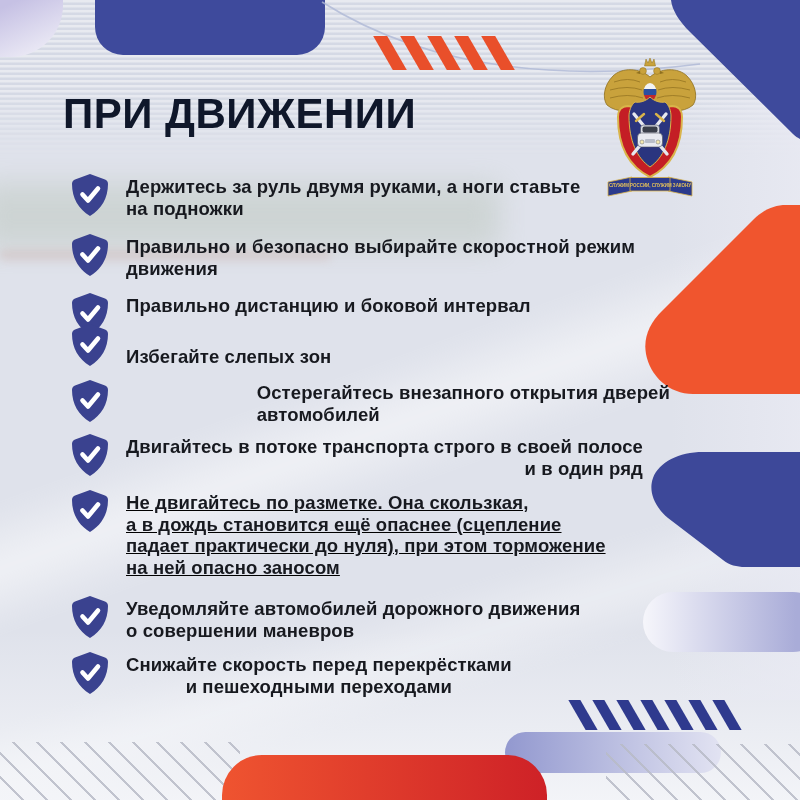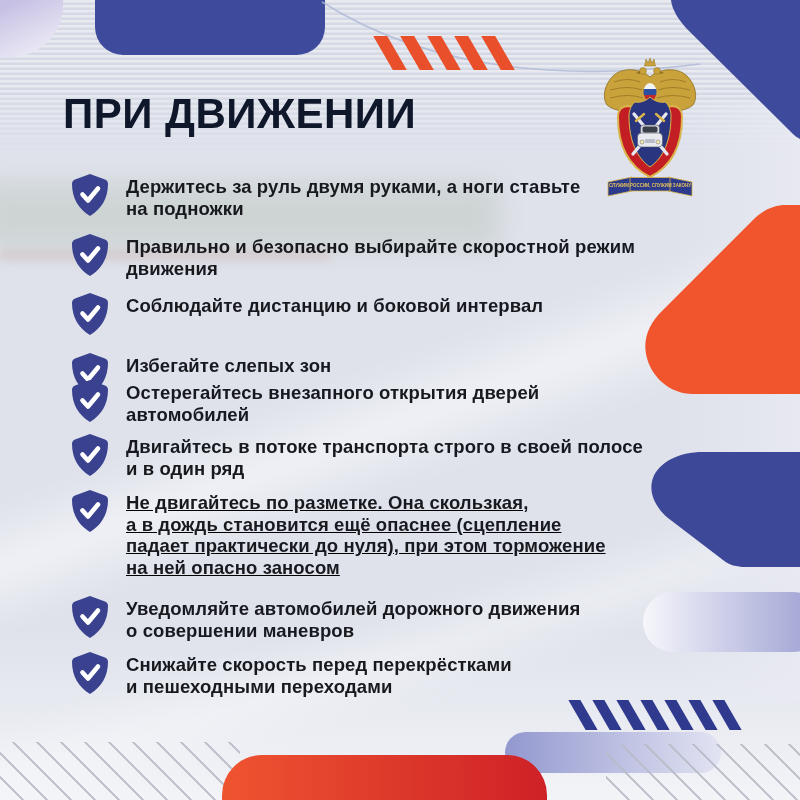--- a/index.html
+++ b/index.html
@@ -58,26 +58,26 @@
     font-size:42px;font-weight:700;letter-spacing:.5px;color:#0f172a;}
   
   .safety-list{position:absolute;left:0;top:0;width:632px;height:800px;margin:4px;padding:4px;list-style:none;}
   .safety-item{position:absolute;left:66px;display:flex;gap:16px;width:600px;align-items:flex-start;}
   .safety-item .shield{flex:0 0 40px;margin-top:-1px;}
   .safety-item .txt{font-size:18.5px;line-height:21.5px;font-weight:700;color:#17191f;
     white-space:pre-line;padding-top:2px;letter-spacing:.1px;}
   .safety-item:nth-child(1){top:170px;}
   .safety-item:nth-child(2){top:230px;}
   .safety-item:nth-child(3){top:289px;}
-  .safety-item:nth-child(4){top:349px;}
-  .safety-item:nth-child(5){top:376px;}
-  .safety-item:nth-child(6){top:430px;}
+  .safety-item:nth-child(4){top:320px;align-items:flex-end;}
+  .safety-item:nth-child(5){top:376px;justify-content:space-between;}
+  .safety-item:nth-child(6){top:430px;text-align:right;}
   .safety-item:nth-child(7){top:486px;text-decoration:underline;}
   .safety-item:nth-child(8){top:592px;}
-  .safety-item:nth-child(9){top:648px;}
+  .safety-item:nth-child(9){top:648px;text-align:center;}
   
   .emblem{position:absolute;left:590px;top:55px;width:120px;height:150px;}
 </style>
 </head>
 <body>
 
 <div class="poster">
 
   <div class="bg-top-streaks"></div>
   <div class="bg-green"></div>
@@ -185,21 +185,21 @@
         <path d="M12.5 21.5 L18 27.5 L28 15.5" stroke="#ffffff" stroke-width="4.6" fill="none" stroke-linecap="round" stroke-linejoin="round"></path>
       </svg>
       <span class="txt">Правильно и безопасно выбирайте скоростной режим
 движения</span>
     </li>
       <li class="safety-item">
       <svg class="shield" viewBox="0 0 40 44" width="40" height="44">
         <path d="M20 1 L35 6.5 C37 7.2 38 9 38 11 C38 25 31.5 36 20 43 C8.5 36 2 25 2 11 C2 9 3 7.2 5 6.5 Z" fill="#3a428f"></path>
         <path d="M12.5 21.5 L18 27.5 L28 15.5" stroke="#ffffff" stroke-width="4.6" fill="none" stroke-linecap="round" stroke-linejoin="round"></path>
       </svg>
-      <span class="txt">Соблюдайте дистанцию и боковой интервал</span>
+      <span class="txt">Правильно дистанцию и боковой интервал</span>
     </li>
       <li class="safety-item">
       <svg class="shield" viewBox="0 0 40 44" width="40" height="44">
         <path d="M20 1 L35 6.5 C37 7.2 38 9 38 11 C38 25 31.5 36 20 43 C8.5 36 2 25 2 11 C2 9 3 7.2 5 6.5 Z" fill="#3a428f"></path>
         <path d="M12.5 21.5 L18 27.5 L28 15.5" stroke="#ffffff" stroke-width="4.6" fill="none" stroke-linecap="round" stroke-linejoin="round"></path>
       </svg>
       <span class="txt">Избегайте слепых зон</span>
     </li>
       <li class="safety-item">
       <svg class="shield" viewBox="0 0 40 44" width="40" height="44">

